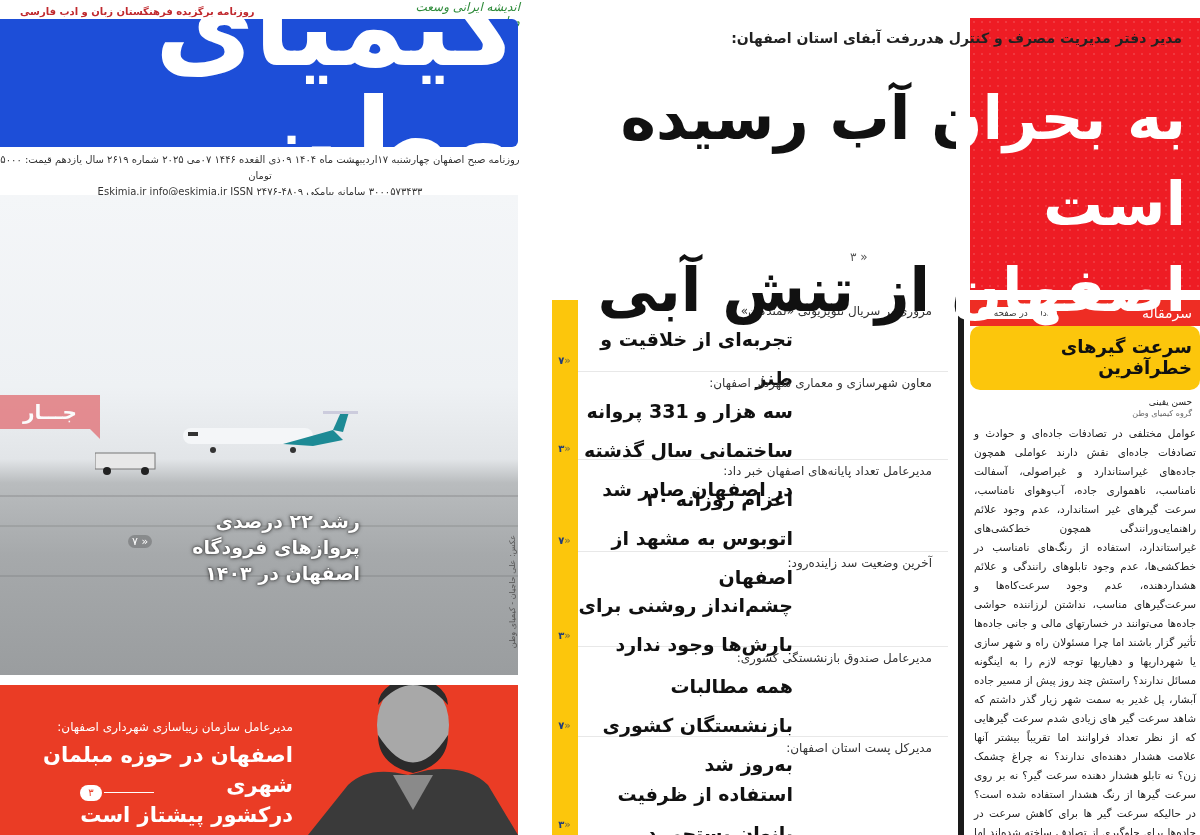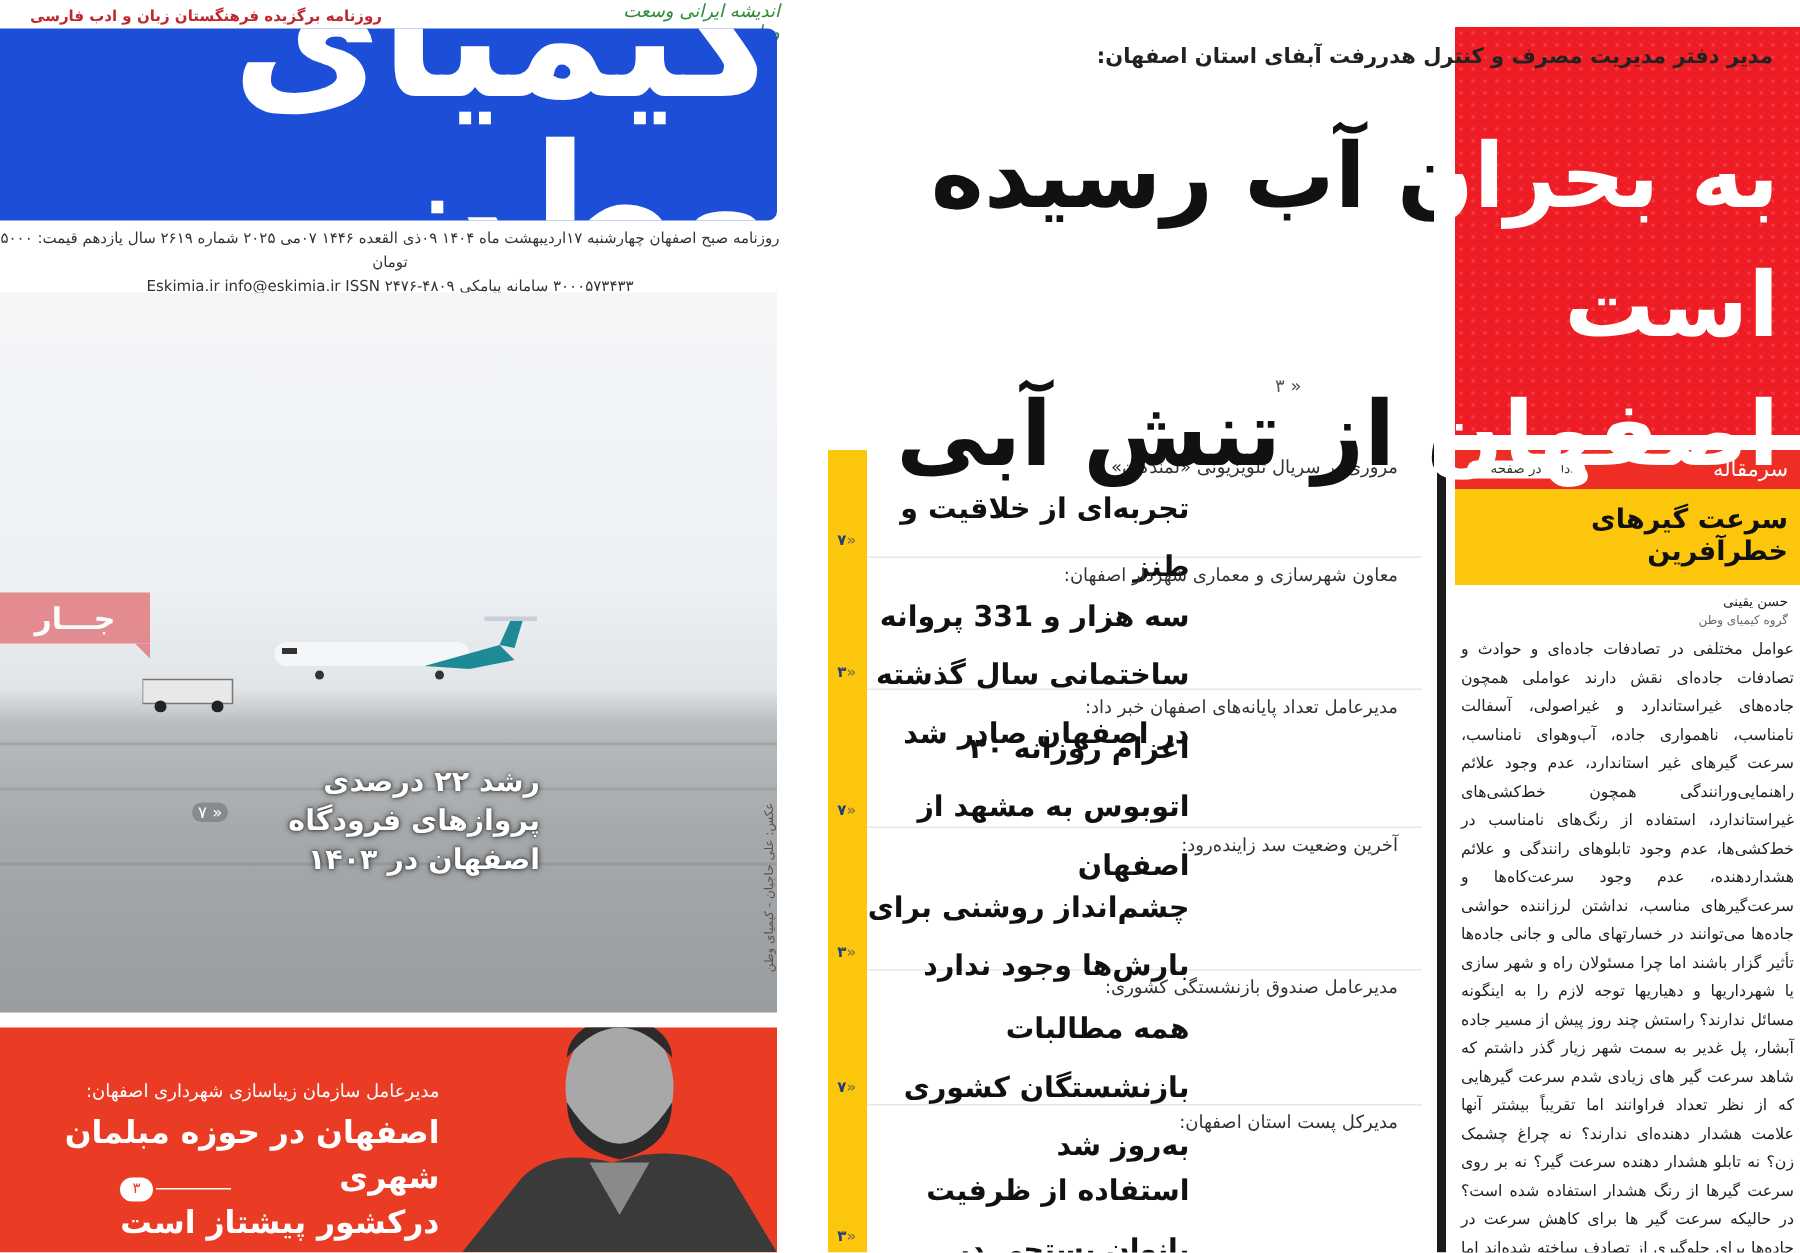--- a/index.html
+++ b/index.html
@@ -47,21 +47,21 @@
   .news-item .page-marker { position: absolute; left: -26px; bottom: 2px; width: 26px; height: 16px; font-size: 10px; color: #213d7a; font-weight: bold; text-align: center; line-height: 16px; }
   .news-item .page-marker:before { content: "«"; color: #8a7a3a; margin-right: 1px; }
 
   .divider-v { position: absolute; top: 300px; left: 958px; width: 6px; height: 535px; background: #1a1a1a; }
 
   
   .editorial { position: absolute; top: 300px; left: 970px; width: 230px; height: 535px; }
   .ed-topbar { height: 26px; background: #ee2d24; display: flex; justify-content: space-between; align-items: center; padding: 0 8px; }
   .ed-label { color: #fff; font-size: 14px; }
   .ed-cont { background: #fff; color: #333; font-size: 9px; border-radius: 10px; padding: 1px 8px; }
-  .ed-title-box { height: 64px; background: #fcc60c; padding: 10px 8px; text-align: right; }
+  .ed-title-box { height: 64px; background: #fcc60c; padding: 10px 8px; text-align: right; border-radius: 10px; }
   .ed-title { font-size: 18px; font-weight: bold; color: #111; }
   .ed-byline { margin-top: 6px; padding: 0 8px; font-size: 9px; color: #222; text-align: right; line-height: 12px; }
   .ed-byline .group { color: #666; font-size: 8px; }
   .ed-body { padding: 4px 4px 0 4px; font-size: 10.5px; line-height: 19px; color: #222; text-align: justify; }
 </style>
 </head>
 <body>
 
 <div class="left-col">
   <div class="tagline-top">روزنامه برگزیده فرهنگستان زبان و ادب فارسی</div>

